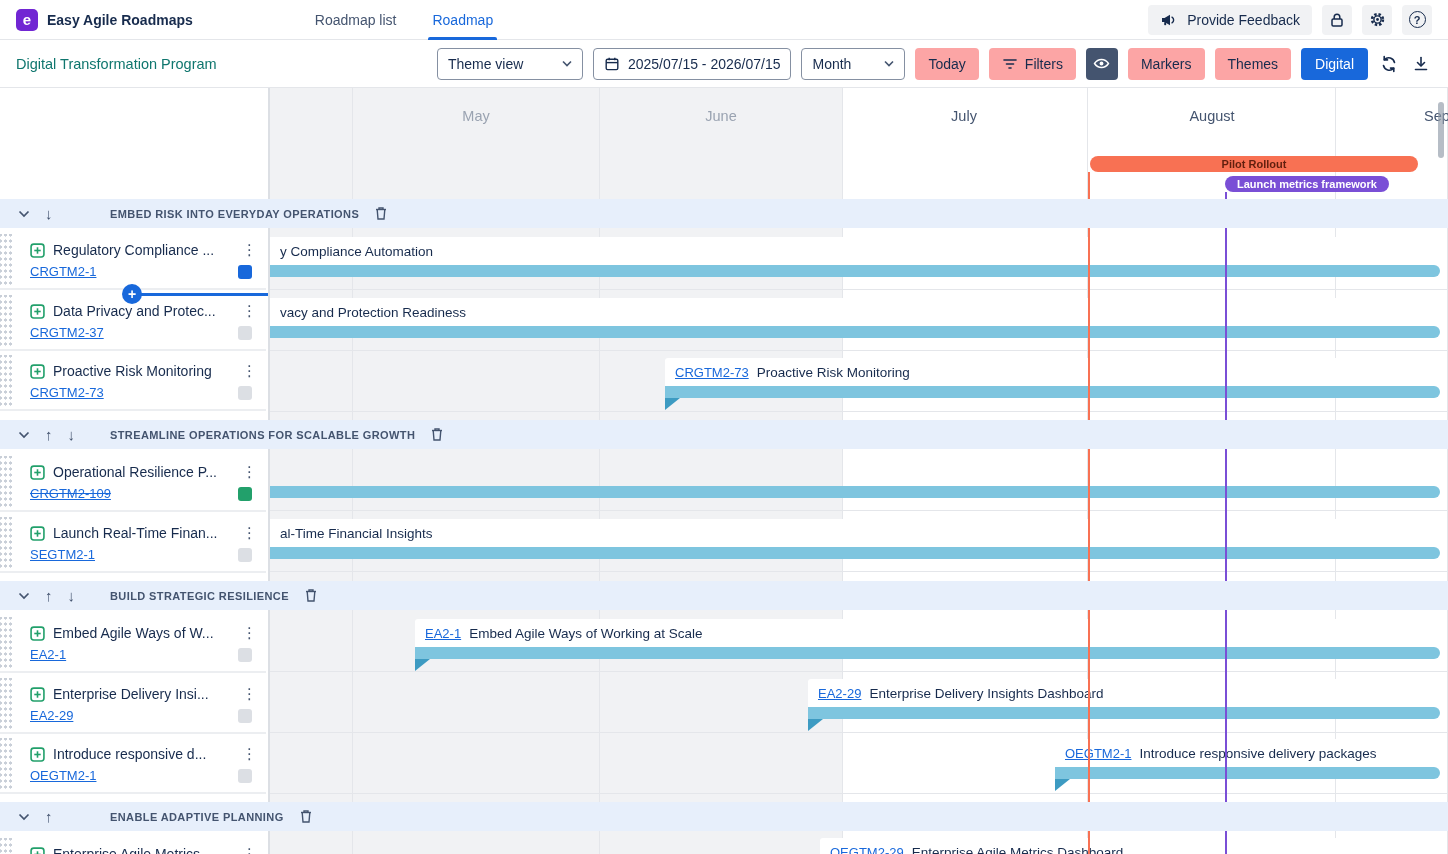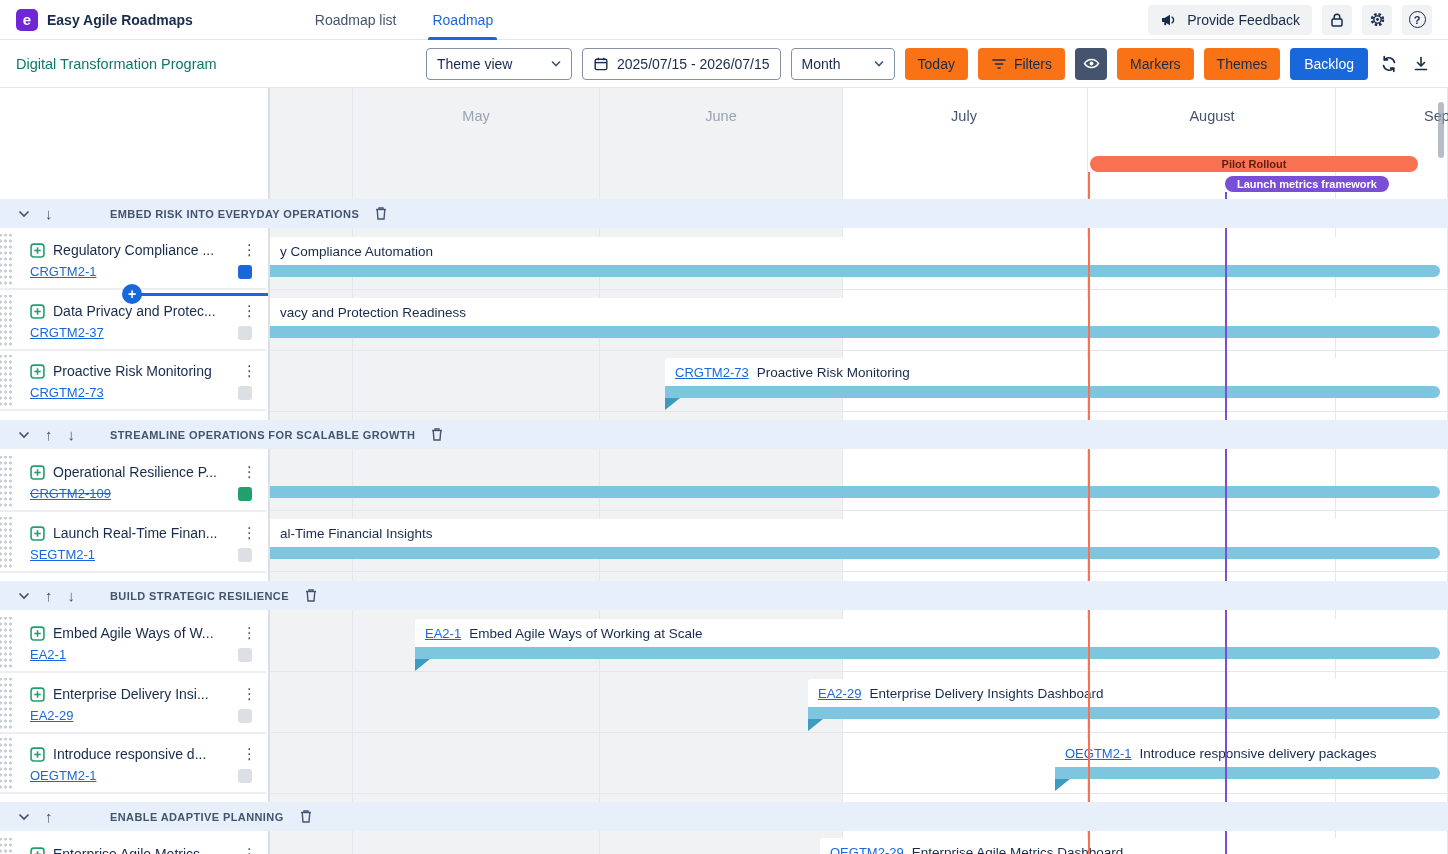--- a/index.html
+++ b/index.html
@@ -44,21 +44,21 @@
   }
   .program-title { font-size:14.5px; font-weight:500; color:#0f766e; }
   .controls { margin-left:auto; display:flex; align-items:center; gap:10px; }
   .select, .btn-bordered {
     height:32px; background:#fff; border:1px solid #8590A2; border-radius:4px;
     display:flex; align-items:center; gap:8px; padding:0 10px; font-size:14px; color:#172B4D;
     cursor:pointer;
   }
   .select .chev { margin-left:auto; }
   .ctl-gray {
-    height:32px; background:#f97316; border:none; border-radius:4px;
+    height:32px; background:#fca5a5; border:none; border-radius:4px;
     display:flex; align-items:center; gap:7px; padding:0 13px; font-size:14px; color:#172B4D;
     font-family:inherit; cursor:pointer;
   }
   .ctl-dark {
     width:32px; height:32px; background:#44546F; border:none; border-radius:4px;
     display:flex; align-items:center; justify-content:center; color:#fff; cursor:pointer;
   }
   .ctl-blue {
     height:32px; background:#1868DB; border:none; border-radius:4px;
     display:flex; align-items:center; padding:0 14px; font-size:14px; color:#fff;
@@ -240,21 +240,21 @@
           </svg>
       </span>
     </button>
     <button class="ctl-gray">
       <span>Markers</span>
     </button>
     <button class="ctl-gray">
       <span>Themes</span>
     </button>
     <button class="ctl-blue">
-      <span>Backlog</span>
+      <span>Digital</span>
     </button>
     <button class="bare-icon">
       <span>
         <svg width="18" height="18" viewBox="0 0 18 18">
             <path d="M14.5 7.5A6 6 0 0 0 4.4 4.6" fill="none" stroke="#172B4D" stroke-width="1.6" stroke-linecap="round"></path>
             <polyline points="4.2,1.6 4.2,4.9 7.5,4.9" fill="none" stroke="#172B4D" stroke-width="1.6" stroke-linecap="round" stroke-linejoin="round"></polyline>
             <path d="M3.5 10.5a6 6 0 0 0 10.1 2.9" fill="none" stroke="#172B4D" stroke-width="1.6" stroke-linecap="round"></path>
             <polyline points="13.8,16.4 13.8,13.1 10.5,13.1" fill="none" stroke="#172B4D" stroke-width="1.6" stroke-linecap="round" stroke-linejoin="round"></polyline>
           </svg>
       </span>

